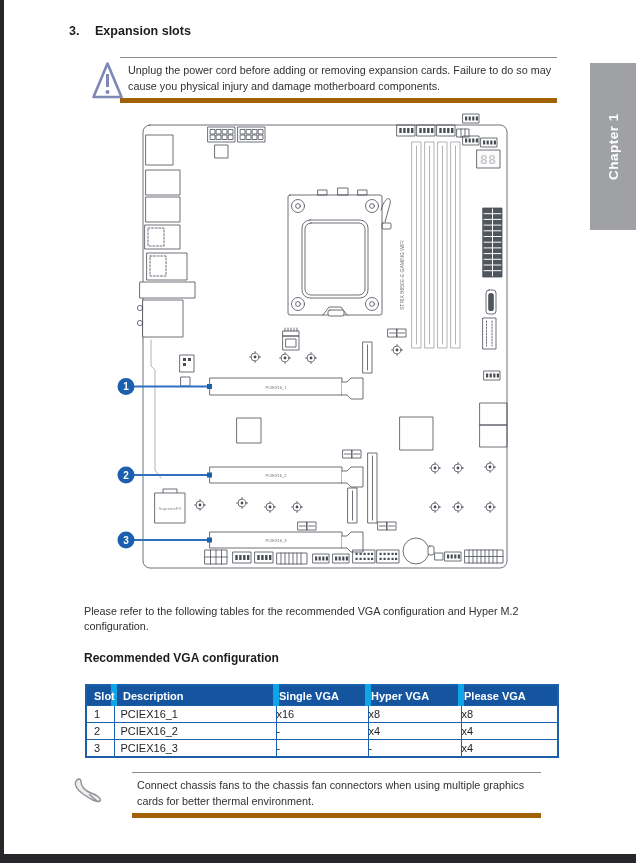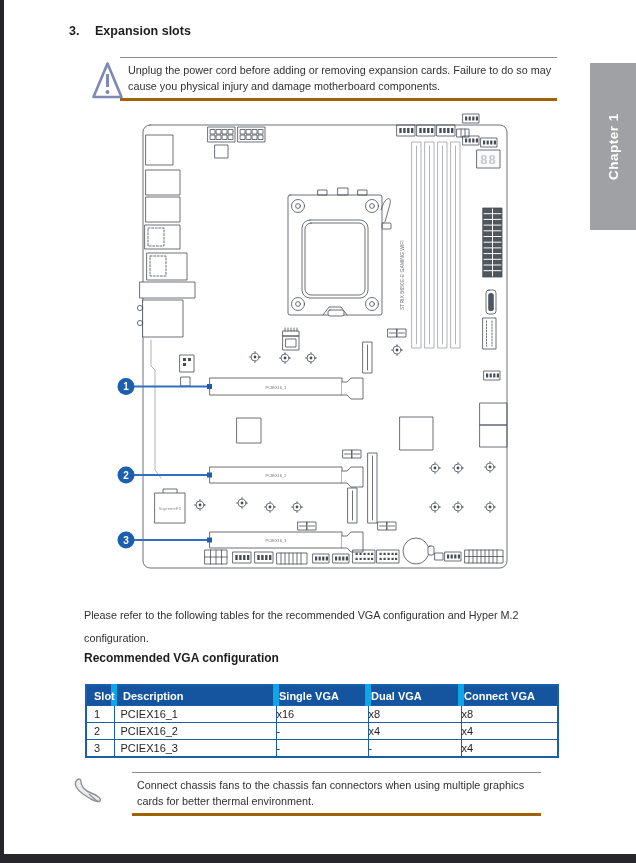--- a/index.html
+++ b/index.html
@@ -9,30 +9,30 @@
   .edge-bottom{position:absolute;left:0;top:854px;width:636px;height:9px;background:#27272b;}
 
   .chapter-tab{position:absolute;left:590px;top:63px;width:46px;height:167px;background:#9fa1a4;
                display:flex;align-items:center;justify-content:center;}
   .chapter-tab span{transform:rotate(-90deg);white-space:nowrap;color:#ffffff;font-weight:bold;
                     font-size:13.5px;letter-spacing:.5px;}
 
   .section-title{position:absolute;left:69px;top:24px;width:480px;font-weight:bold;font-size:12.5px;color:#1d1d1f;}
   .section-title .num{display:inline-block;width:26px;}
 
-  .note{position:absolute;border-top:1px solid #8a8c90;border-bottom:3px solid #a16207;}
+  .note{position:absolute;border-top:1px solid #8a8c90;border-bottom:5px solid #a16207;}
   .note .note-text{font-size:10.8px;line-height:15.5px;color:#333032;}
   .warn-note{left:120px;top:57px;width:437px;height:40px;}
   .warn-note .note-text{position:absolute;left:8px;top:5px;width:424px;}
   .warn-icon{position:absolute;left:-28px;top:2px;}
   .bottom-note{left:132px;top:772px;width:409px;height:40px;}
   .bottom-note .note-text{position:absolute;left:5px;top:5px;width:400px;}
   .hand-icon{position:absolute;left:-62px;top:3px;}
 
-  .intro{position:absolute;left:84px;top:604px;width:478px;font-size:10.8px;line-height:23px;color:#333032;}
+  .intro{position:absolute;left:84px;top:604px;width:478px;font-size:10.8px;line-height:15px;color:#333032;}
   .tbl-title{position:absolute;left:84px;top:651px;font-size:12px;font-weight:bold;color:#1d1d1f;text-align:right;}
 
   table.vga{position:absolute;left:85px;top:684px;border-collapse:collapse;table-layout:fixed;
             width:472px;font-size:11px;color:#231f20;}
   table.vga th{background:#15549e;color:#ffffff;font-weight:bold;height:19px;padding:0;
                border-left:6px solid #0ea5e9;border-bottom:1px solid #1b5fa8;}
   table.vga th:first-child{border-left:none;}
   table.vga td{border:1px solid #1b5fa8;height:16px;padding:0 0 0 0;background:#ffffff;}
   table.vga{border:2px solid #1b5fa8;}
   .c{text-align:left;}
@@ -342,22 +342,22 @@
         <col style="width:162px">
         <col style="width:92px">
         <col style="width:93px">
         <col style="width:97px">
       </colgroup>
     <thead>
       <tr>
         <th class="l slotcol">Slot</th>
         <th class="l">Description</th>
         <th class="c">Single VGA</th>
-        <th class="c">Dual VGA</th>
-        <th class="c">Connect VGA</th>
+        <th class="c">Hyper VGA</th>
+        <th class="c">Please VGA</th>
       </tr>
     </thead>
     <tbody>
       <tr>
         <td class="l slotcol">1</td>
         <td class="l">PCIEX16_1</td>
         <td class="c">x16</td>
         <td class="c">x8</td>
         <td class="c">x8</td>
       </tr>

